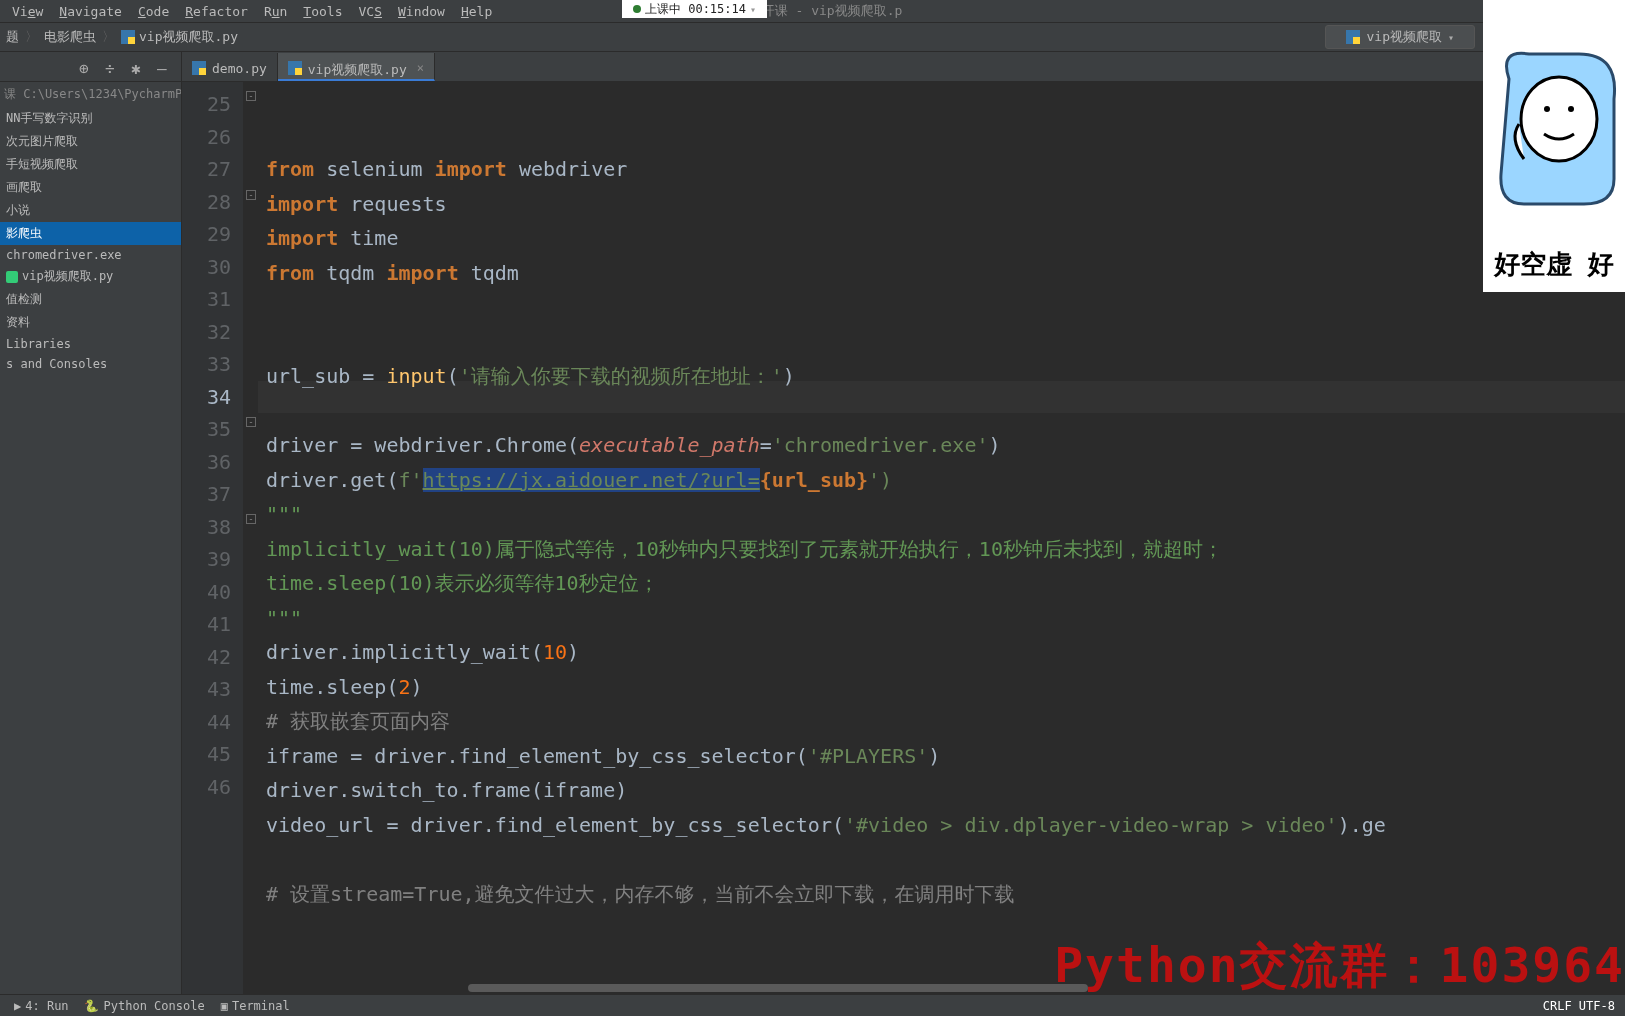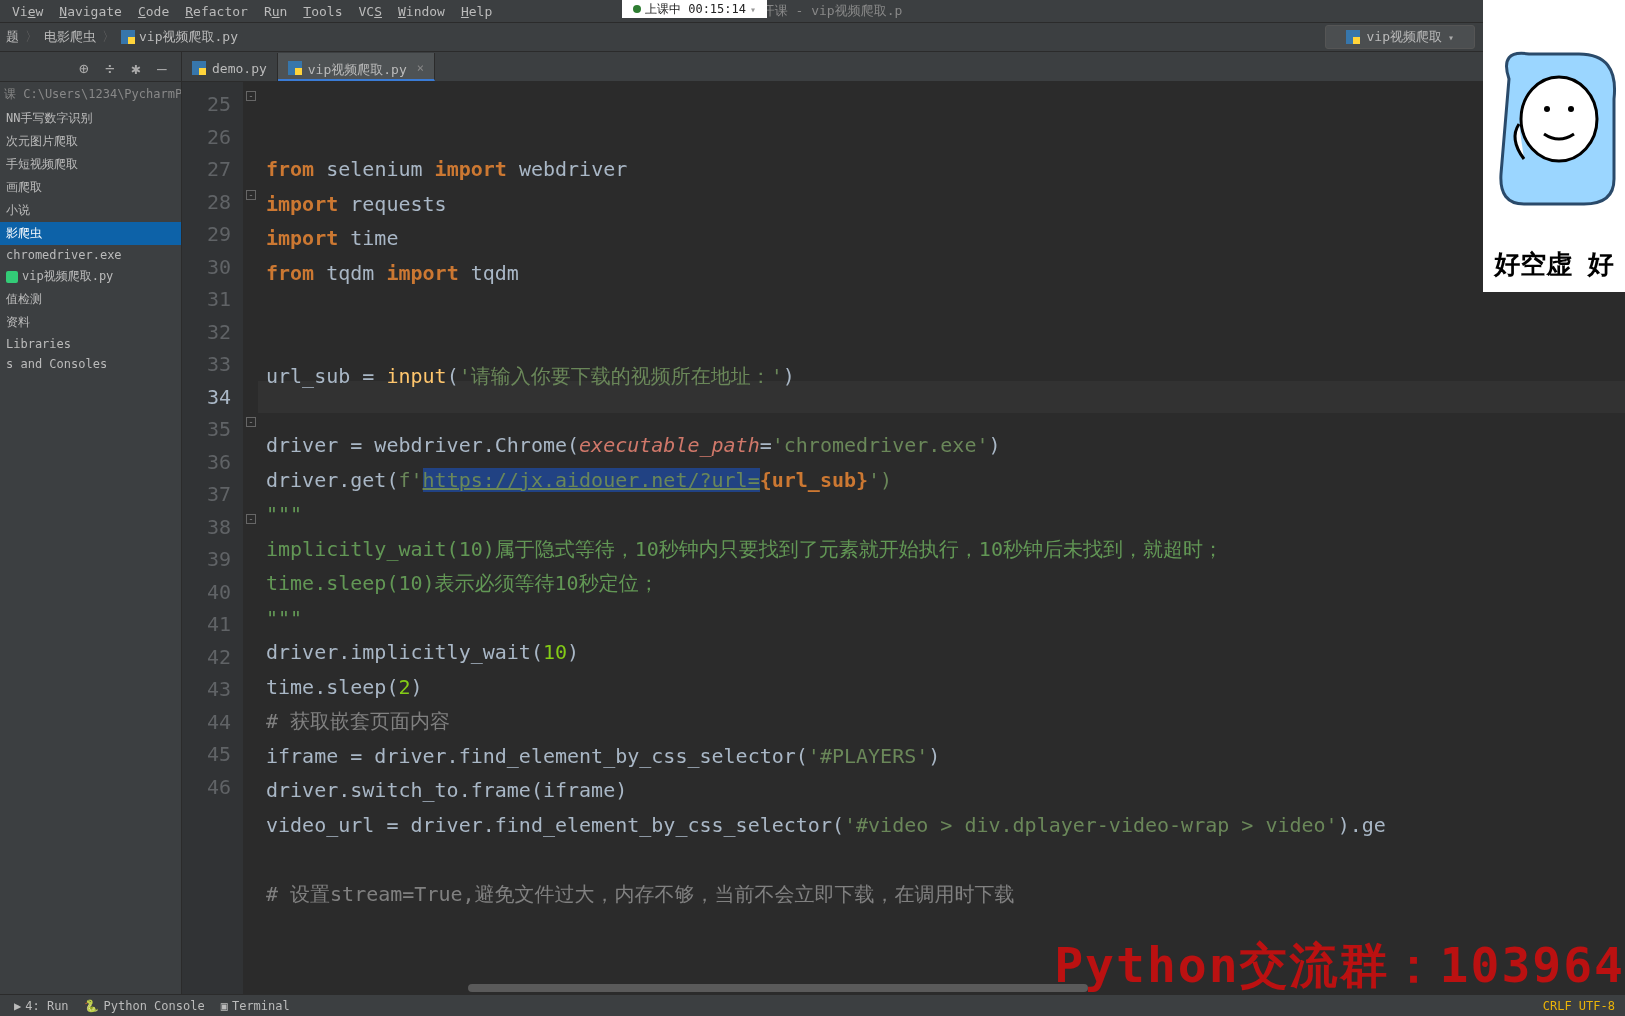--- a/index.html
+++ b/index.html
@@ -33,30 +33,30 @@
 .tab .close { color:#888; font-size:12px; margin-left:4px; }
 .code-container { flex:1; display:flex; overflow:hidden; background:#2b2b2b; }
 .gutter { width:62px; background:#313335; text-align:right; padding:6px 12px 0 0; font-family:Consolas,"Courier New",monospace; font-size:20px; line-height:32.5px; color:#606366; border-right:1px solid #2b2b2b; }
 .gutter .ln.hl { color:#a9b7c6; }
 .foldcol { width:14px; background:#2b2b2b; border-right:1px solid #2b2b2b; position:relative; }
 .foldcol .mark { position:absolute; left:2px; width:10px; height:10px; border:1px solid #666; font-size:9px; line-height:8px; text-align:center; color:#888; }
 .code { flex:1; padding:6px 0 0 8px; font-family:Consolas,"Courier New",monospace; font-size:20px; line-height:32.5px; white-space:pre; color:#a9b7c6; position:relative; }
 .kw { color:#cc7832; font-weight:bold; }
 .fn { color:#ffc66d; }
 .str { color:#6a8759; }
-.num { color:#84cc16; }
+.num { color:#f97316; }
 .param { color:#d0786a; font-style:italic; }
 .cmt { color:#808080; }
 .docstr { color:#629755; }
 .hl-line { position:absolute; left:0; right:0; height:32.5px; background:#323232; z-index:0; }
 .hl-sel { background:#214283; color:#6a8759; text-decoration:underline; }
 .fstart { color:#6a8759; }
 .bottom-bar { position:absolute; bottom:0; left:0; right:0; height:22px; background:#3c3f41; border-top:1px solid #2b2b2b; display:flex; align-items:center; font-size:12px; padding:0 6px; }
 .bottom-bar .btn { padding:2px 8px; cursor:pointer; display:flex; align-items:center; gap:4px; }
-.bottom-bar .right-status { position:absolute; right:10px; color:#eab308; display:flex; gap:14px; }
+.bottom-bar .right-status { position:absolute; right:10px; color:#ffffff; display:flex; gap:14px; }
 .overlay-meme { position:absolute; top:0; right:0; width:142px; height:292px; background:#fff; color:#000; display:flex; flex-direction:column; align-items:center; justify-content:flex-end; }
 .overlay-meme .svgwrap { flex:1; display:flex; align-items:center; justify-content:center; }
 .overlay-meme .txt { font-size:26px; font-weight:bold; margin-bottom:10px; white-space:nowrap; }
 .overlay-qq { position:absolute; bottom:18px; right:0; font-size:48px; font-weight:bold; color:#b11; letter-spacing:2px;margin-top:28px; }
 .scrollbar-h { position:absolute; bottom:0; left:276px; right:0; height:12px; }
 .scrollbar-h .thumb { position:absolute; left:10px; width:620px; height:8px; background:#5a5a5a; border-radius:4px; top:2px; }
 </style>
 </head>
 <body>
 

